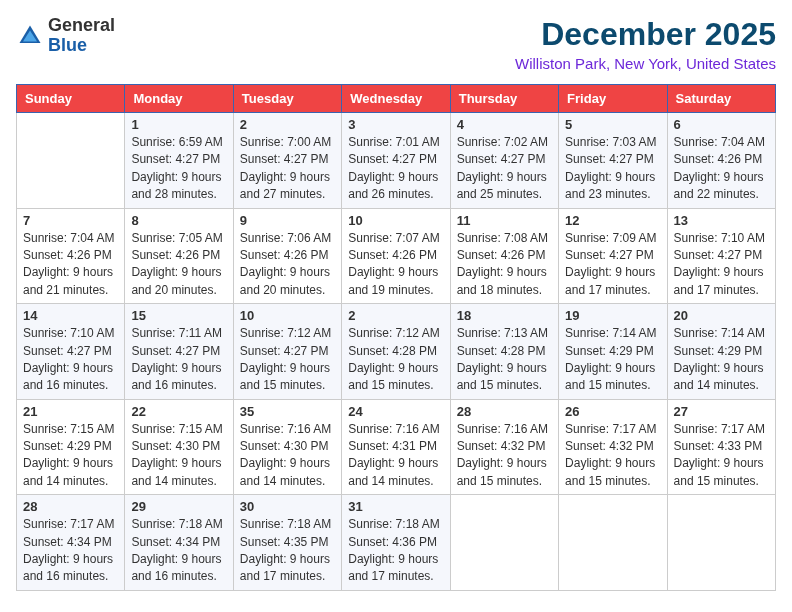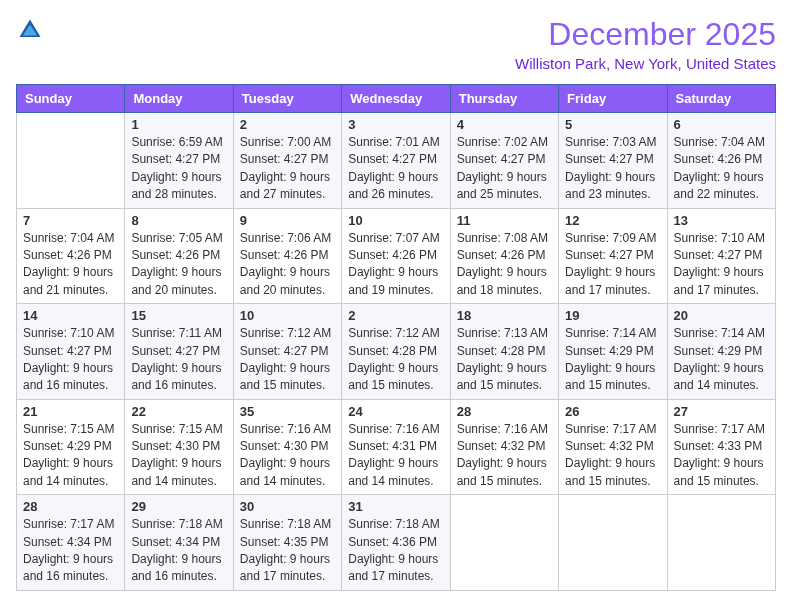--- a/index.html
+++ b/index.html
@@ -30,35 +30,35 @@
     .logo-text .blue { color: #1a5fa8; }
     .logo-icon {
       width: 28px;
       height: 28px;
     }
     .title-area {
       text-align: right;
     }
     .month-title {
       font-size: 32px;
-      font-weight: normal;
-      color: #8b5cf6;
+      font-weight: bold;
+      color: #0c4a6e;
     }
     .location-title {
       font-size: 15px;
       color: #6d28d9;
       margin-top: 2px;
     }
     .calendar {
       width: 100%;
       border-collapse: collapse;
       border: 1px solid #ccc;
     }
     .calendar th {
-      background: #8b5cf6;
+      background: #ef4444;
       color: #fff;
       text-align: left;
       padding: 6px 8px;
       font-size: 13px;
       font-weight: bold;
       border: 1px solid #3a63b0;
     }
     .calendar td {
       border: 1px solid #ccc;
       vertical-align: top;
@@ -91,20 +91,24 @@
   </style>
 </head>
 <body>
 
 <div class="header-area">
   <div class="logo">
     <svg class="logo-icon" viewBox="0 0 40 40">
       <polygon points="20,5 35,30 5,30" fill="#1a5fa8"></polygon>
       <polygon points="20,12 30,28 10,28" fill="#4da6e8"></polygon>
     </svg>
+    <div class="logo-text">
+      <span class="general">General</span><br>
+      <span class="blue">Blue</span>
+    </div>
   </div>
   <div class="title-area">
     <div class="month-title">December 2025</div>
     <div class="location-title">Williston Park, New York, United States</div>
   </div>
 </div>
 
 <table class="calendar">
   <thead>
     <tr>

